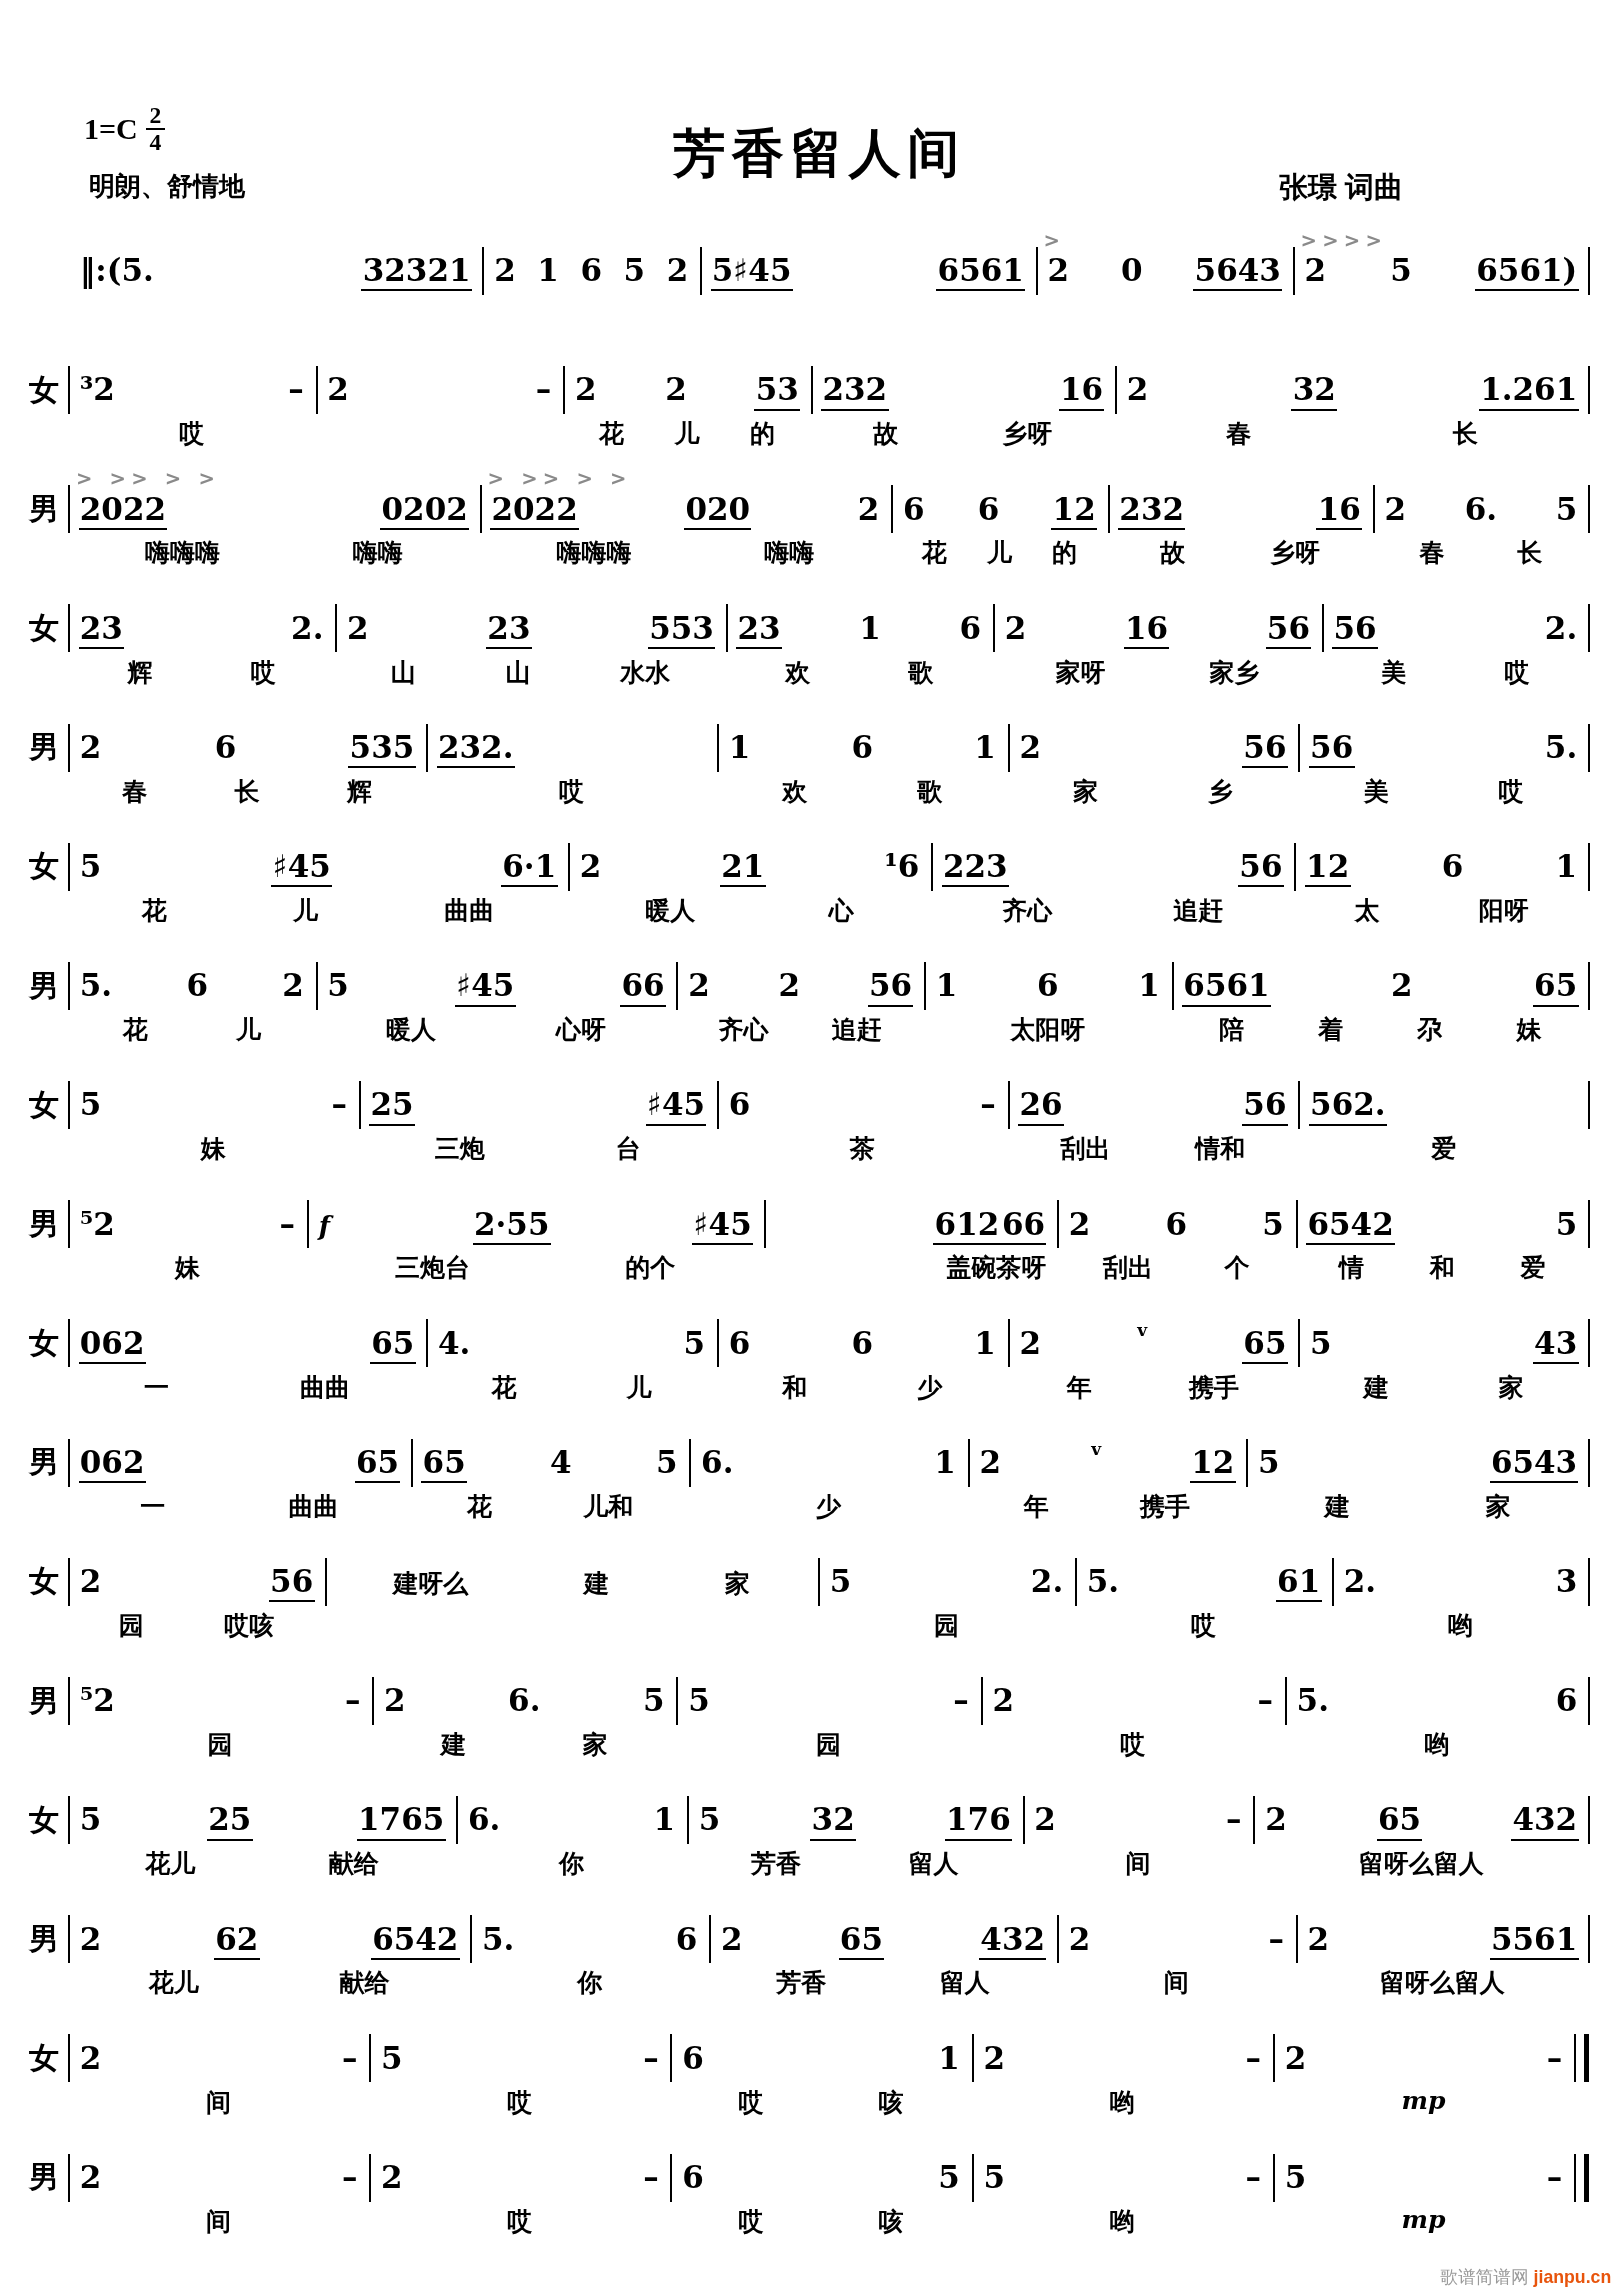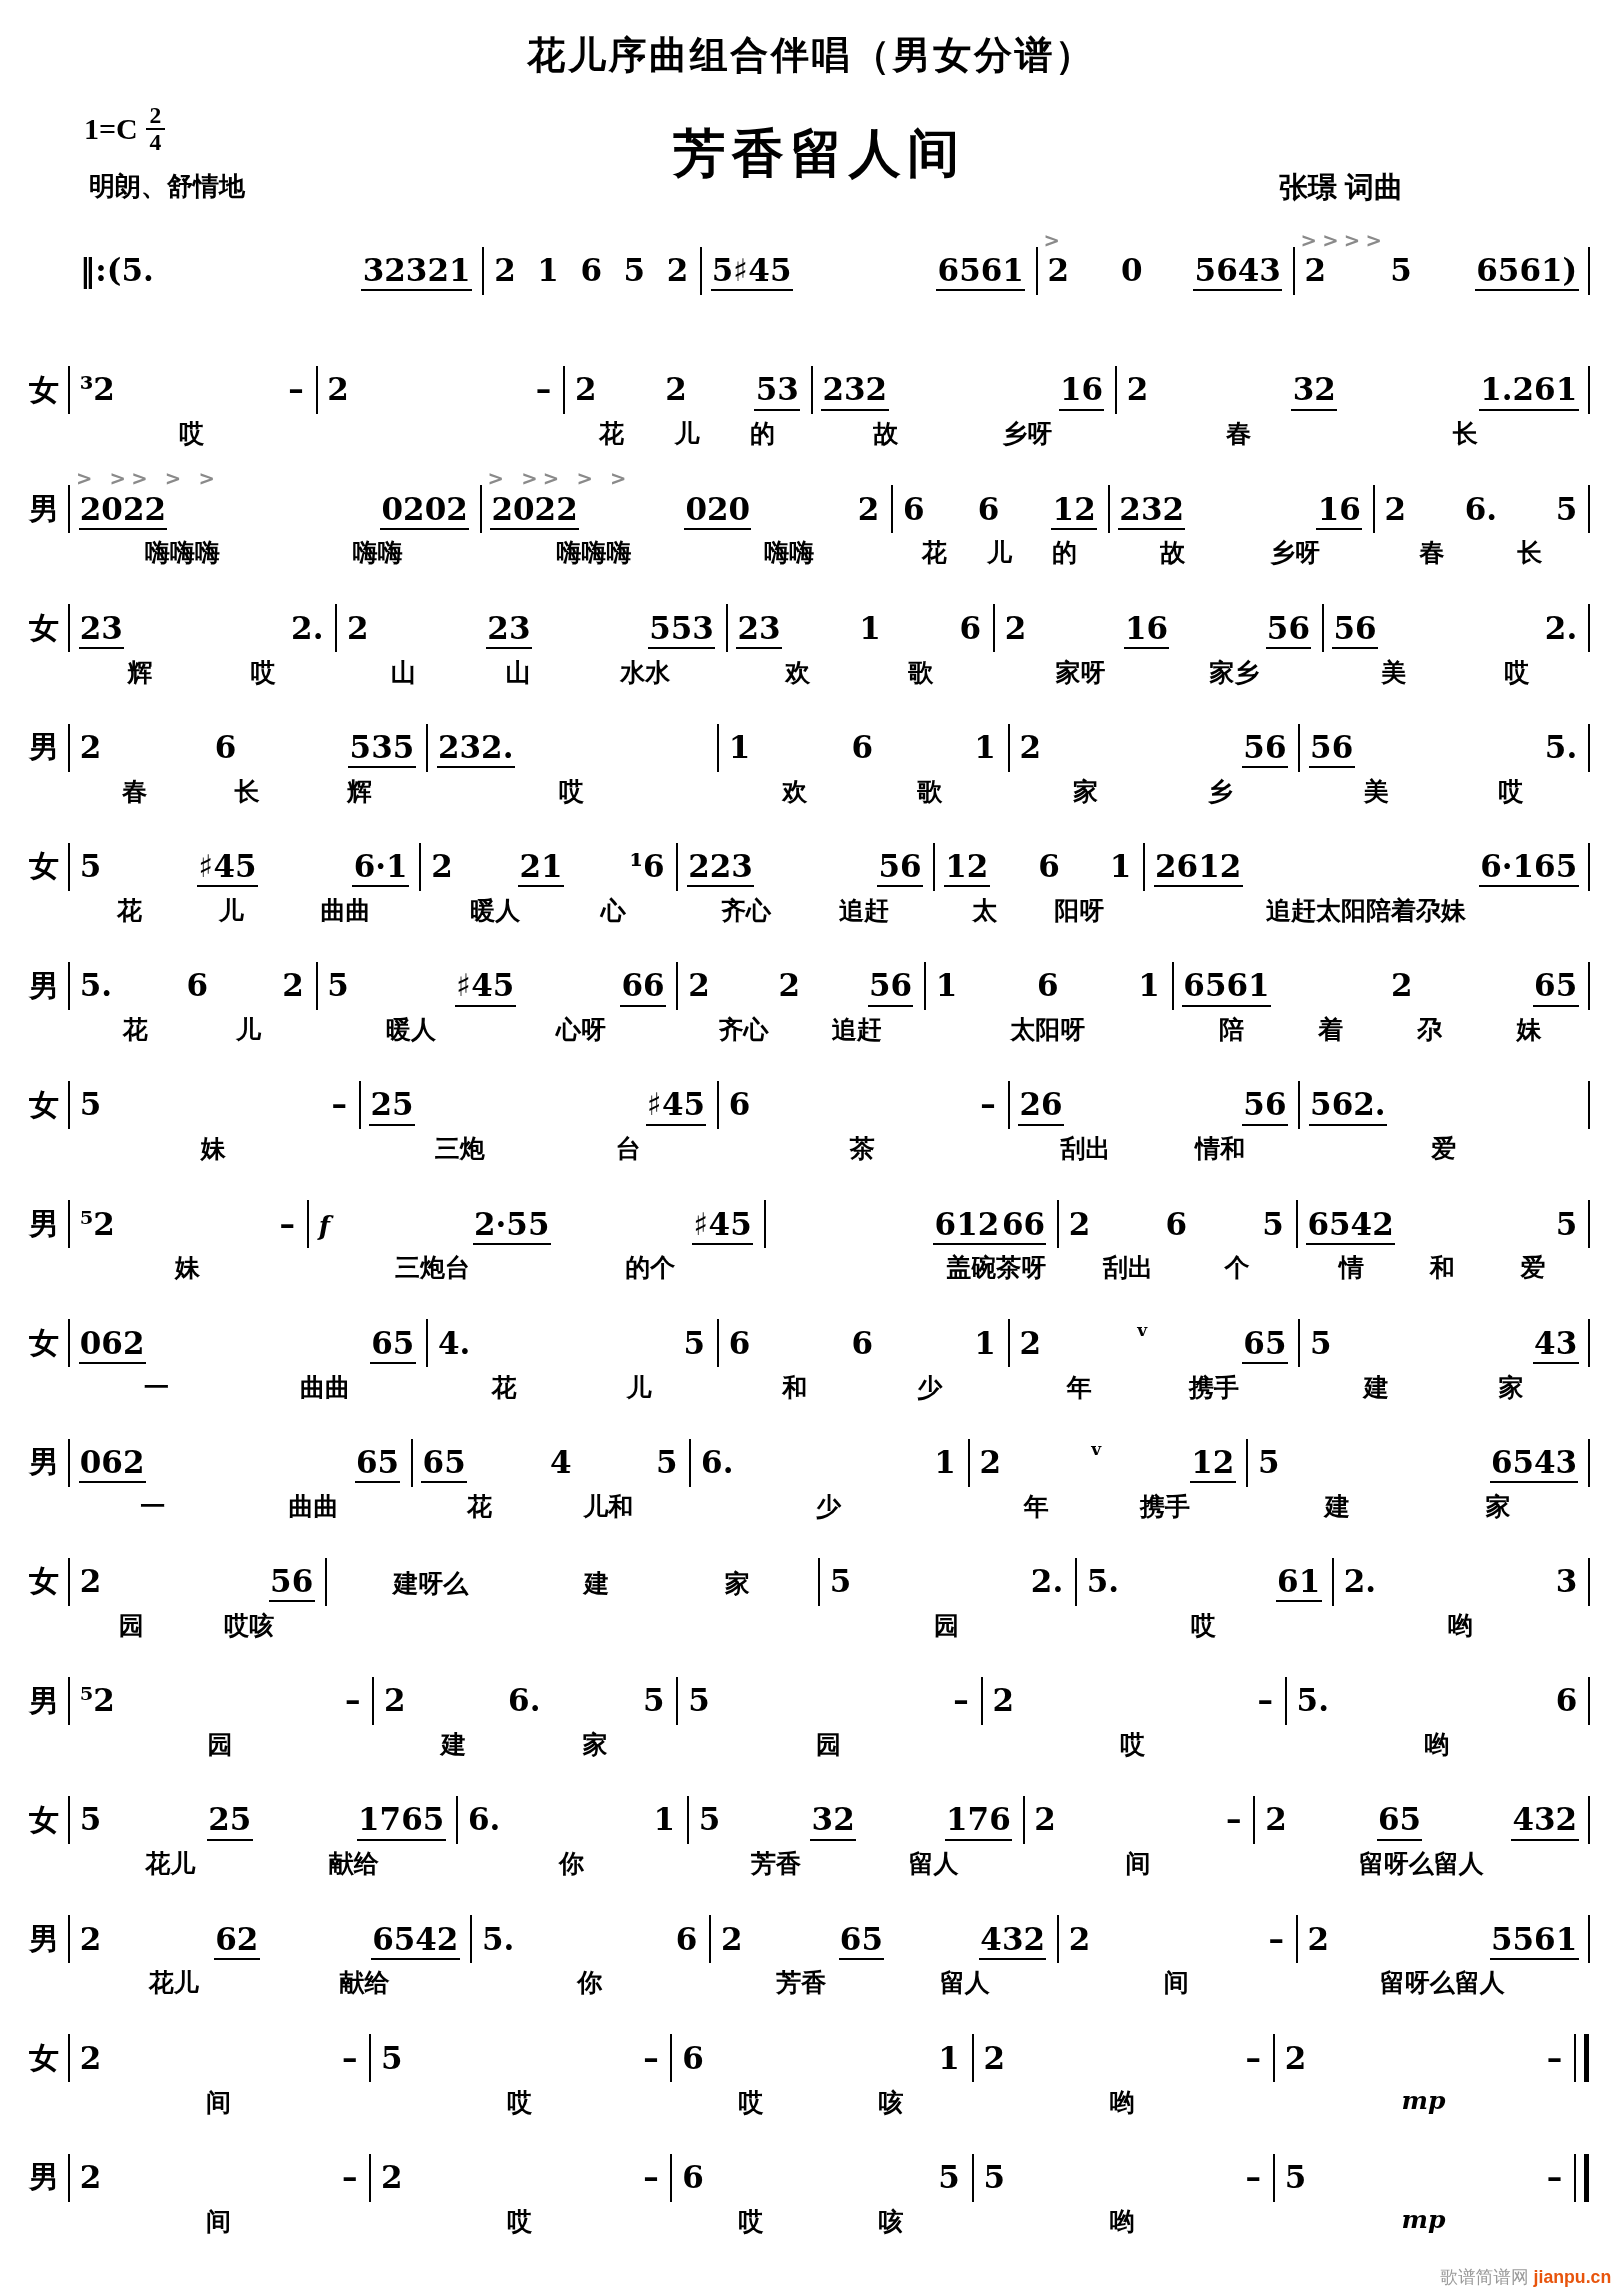--- a/index.html
+++ b/index.html
@@ -43,21 +43,20 @@
   
   .footer-date{text-align:right;padding-right:309px;font:700 30px "DejaVu Serif",serif;margin-top:5.2px}
   .watermark{position:absolute;right:11.8px;bottom:6.5px;font:400 17.7px "Liberation Sans",sans-serif;color:#9a9a9a}
 </style>
 </head>
 <body>
 
 <div class="page">
 
   <div class="hdr">
-    <div class="series">花儿序曲组合伴唱（男女分谱）</div>
     <div class="keysig">
       <span>1=C</span>
       <span class="frac">
         <span class="num">2</span>
         <span class="den">4</span>
       </span>
     </div>
     <div class="songtitle">芳香留人间</div>
     <div class="tempo">明朗、舒情地</div>
     <div class="composer">张璟 词曲</div>
@@ -381,29 +380,20 @@
             <div class="notes">
               <span class="tok beam">12</span>
               <span class="tok">6</span>
               <span class="tok">1</span>
             </div>
             <div class="lyrics">
               <span class="lw">太</span>
               <span class="lw">阳呀</span>
             </div>
           </div>
-          <div class="measure" style="flex-grow: 9;">
-            <div class="notes">
-              <span class="tok beam">2612</span>
-              <span class="tok beam">6·165</span>
-            </div>
-            <div class="lyrics">
-              <span class="lw">追赶太阳陪着尕妹</span>
-            </div>
-          </div>
         </div>
   </div>
       <div class="line">
     <div class="voice">男</div>
     <div class="measures">
           <div class="measure" style="flex-grow: 4;">
             <div class="notes">
               <span class="tok">5.</span>
               <span class="tok">6</span>
               <span class="tok">2</span>

